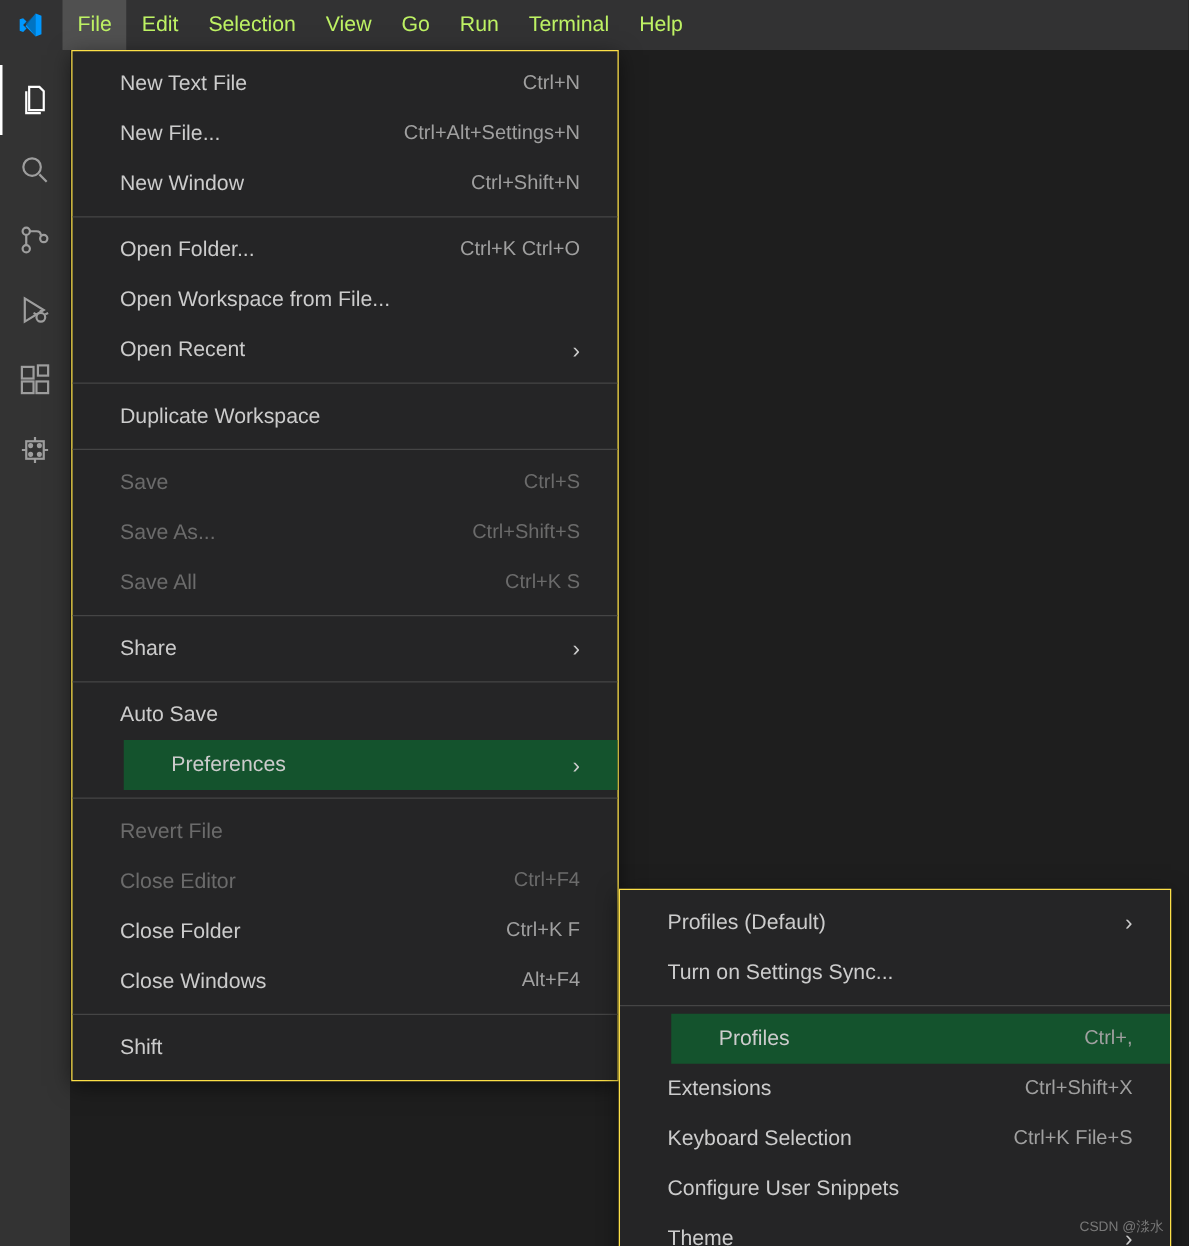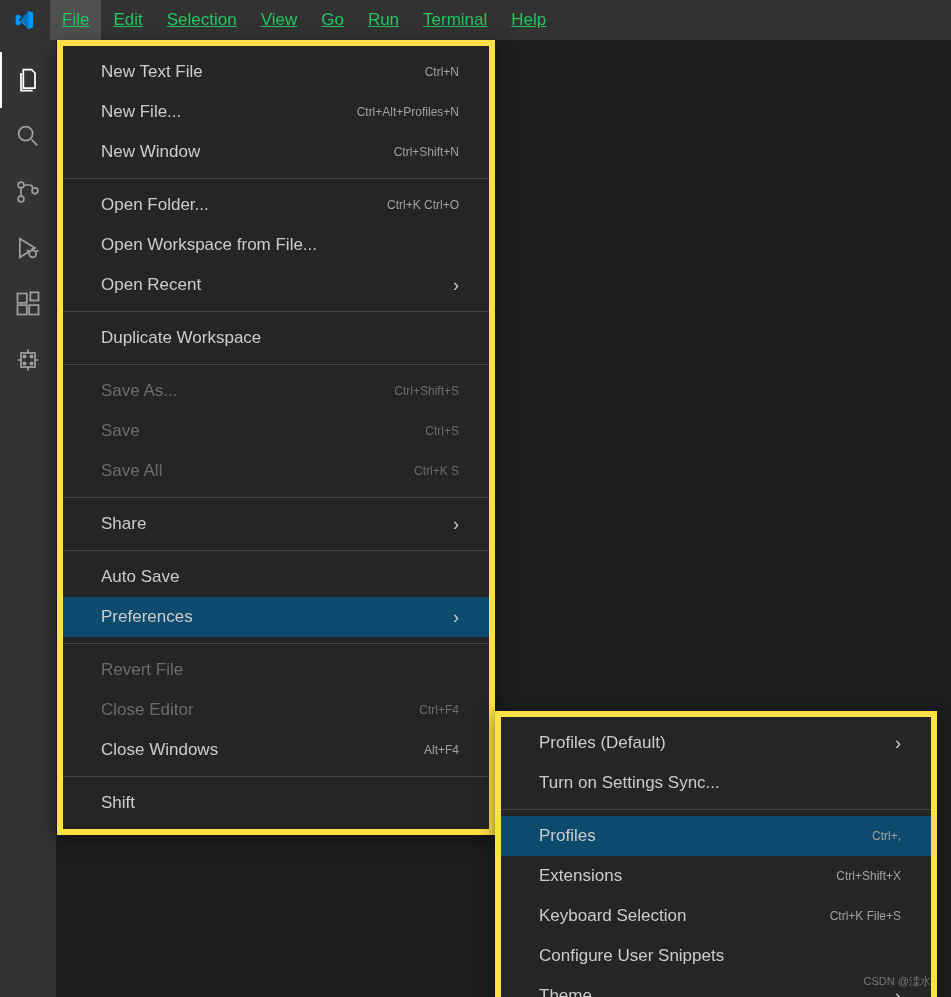--- a/index.html
+++ b/index.html
@@ -31,22 +31,21 @@
       display: flex;
       align-items: center;
       height: 100%;
     }
     .menu-item {
       padding: 0 12px;
       height: 100%;
       display: flex;
       align-items: center;
       cursor: pointer;
-      color: #22c55e;
-      text-decoration: underline;
+      color: #bef264;
     }
     .menu-item.active {
       background: #505050;
     }
     .main {
       display: flex;
       height: calc(100% - 40px);
     }
     .activitybar {
       width: 56px;
@@ -79,21 +78,21 @@
       background: #fff;
     }
     .editor-area {
       flex: 1;
       background: #1e1e1e;
       position: relative;
     }
     .dropdown {
       position: absolute;
       background: #252526;
-      border: 6px solid #fde047;
+      border: 1px solid #fde047;
       box-shadow: 0 4px 16px rgba(0,0,0,0.5);
     }
     .dropdown.file-menu {
       top: 40px;
       left: 57px;
       width: 438px;
     }
     .dropdown.submenu {
       top: 711px;
       left: 495px;
@@ -109,29 +108,30 @@
       display: flex;
       align-items: center;
       justify-content: space-between;
       height: 40px;
       padding: 0 30px 0 38px;
       cursor: pointer;
       color: #cccccc;
       white-space: nowrap;
     }
     .menu-row.highlighted {
-      background: #0c4a6e;
+      background: #14532d;
+      margin-left: 41px;
     }
     .menu-row.disabled {
       color: #6b6b6b;
       cursor: default;
     }
     .menu-shortcut {
       color: #a0a0a0;
-      font-size: 12px;
+      font-size: 16px;
     }
     .menu-row.disabled .menu-shortcut { color: #6b6b6b; }
     .chevron {
       font-size: 18px;
       color: #cccccc;
     }
     .watermark {
       position: absolute;
       bottom: 8px;
       right: 20px;
@@ -212,21 +212,21 @@
 </div>
 
 <div class="dropdown file-menu" id="file-dropdown">
     <div class="menu-group">
       <div class="menu-row">
         <span>New Text File</span>
         <span class="menu-shortcut">Ctrl+N</span>
       </div>
       <div class="menu-row">
         <span>New File...</span>
-        <span class="menu-shortcut">Ctrl+Alt+Profiles+N</span>
+        <span class="menu-shortcut">Ctrl+Alt+Settings+N</span>
       </div>
       <div class="menu-row">
         <span>New Window</span>
         <span class="menu-shortcut">Ctrl+Shift+N</span>
       </div>
     </div>
     <div class="menu-sep"></div>
     <div class="menu-group">
       <div class="menu-row">
         <span>Open Folder...</span>
@@ -242,28 +242,28 @@
     </div>
     <div class="menu-sep"></div>
     <div class="menu-group">
       <div class="menu-row">
         <span>Duplicate Workspace</span>
       </div>
     </div>
     <div class="menu-sep"></div>
     <div class="menu-group">
       <div class="menu-row disabled">
+        <span>Save</span>
+        <span class="menu-shortcut">Ctrl+S</span>
+      </div>
+      <div class="menu-row disabled">
         <span>Save As...</span>
         <span class="menu-shortcut">Ctrl+Shift+S</span>
       </div>
       <div class="menu-row disabled">
-        <span>Save</span>
-        <span class="menu-shortcut">Ctrl+S</span>
-      </div>
-      <div class="menu-row disabled">
         <span>Save All</span>
         <span class="menu-shortcut">Ctrl+K S</span>
       </div>
     </div>
     <div class="menu-sep"></div>
     <div class="menu-group">
       <div class="menu-row">
         <span>Share</span>
         <span class="chevron">›</span>
       </div>
@@ -279,20 +279,24 @@
       </div>
     </div>
     <div class="menu-sep"></div>
     <div class="menu-group">
       <div class="menu-row disabled">
         <span>Revert File</span>
       </div>
       <div class="menu-row disabled">
         <span>Close Editor</span>
         <span class="menu-shortcut">Ctrl+F4</span>
+      </div>
+      <div class="menu-row">
+        <span>Close Folder</span>
+        <span class="menu-shortcut">Ctrl+K F</span>
       </div>
       <div class="menu-row">
         <span>Close Windows</span>
         <span class="menu-shortcut">Alt+F4</span>
       </div>
     </div>
     <div class="menu-sep"></div>
     <div class="menu-group">
       <div class="menu-row">
         <span>Shift</span>

